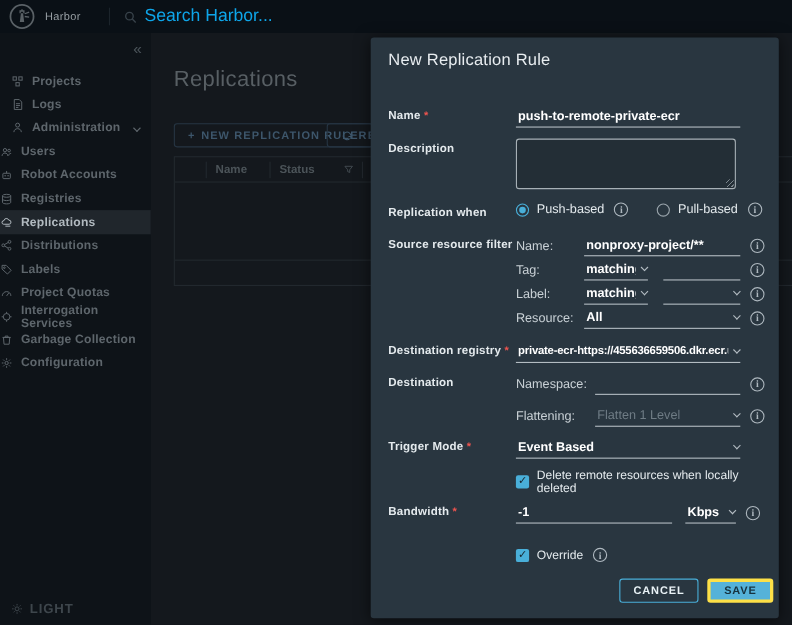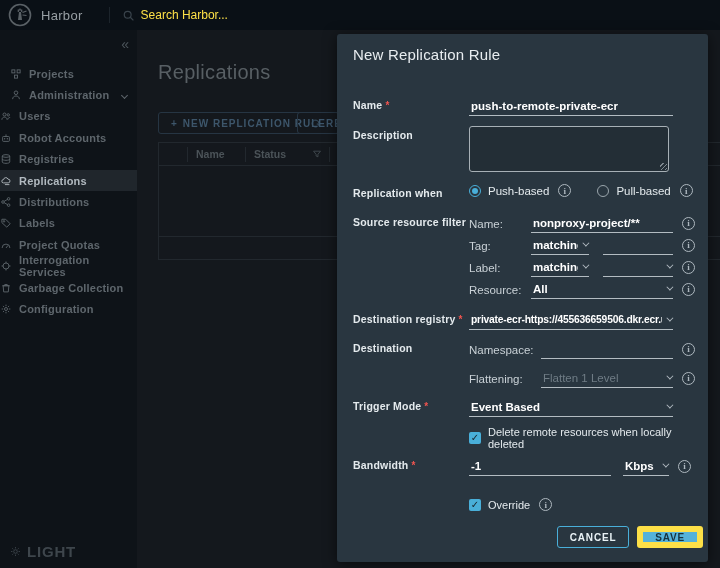--- a/index.html
+++ b/index.html
@@ -3,36 +3,36 @@
 <meta charset="utf-8">
 <style>
   * { margin:0; padding:0; box-sizing:border-box; }
   html,body { width:720px; height:568px; overflow:hidden; }
   body { font-family:"Liberation Sans","DejaVu Sans",sans-serif; background:#14181d; }
   .screen { position:relative; width:720px; height:568px; overflow:hidden; background:#14181d; }
 
   
   .topbar { position:absolute; top:0; left:0; width:720px; height:30px; background:#0a1016; display:flex; align-items:center; z-index:3; }
   .logo { width:24px; height:24px; margin-left:8px; color:#5a6166; }
-  .brand { color:#989fa4; font-size:13px; margin-left:9px; letter-spacing:.3px;text-align:right; }
+  .brand { color:#989fa4; font-size:10px; margin-left:9px; letter-spacing:.3px;text-align:right; }
   .tb-divider { width:1px; height:16px; background:#1c242b; margin-left:26px; }
   .search-icon { margin-left:12px; color:#39434b; display:flex; }
-  .search-ph { color:#fde047; font-size:12px; margin-left:6px; }
+  .search-ph { color:#0ea5e9; font-size:16px; margin-left:6px; }
 
   
   .sidebar { position:absolute; top:30px; left:0; width:137px; height:538px; background:#0e1318; z-index:1; }
   .collapse { position:absolute; top:6px; right:8px; color:#4c555b; font-size:14px; cursor:pointer; }
   .nav { position:absolute; top:33px; left:0; right:0; }
   .nav-item { display:flex; align-items:center; height:21.4px; color:#5e666c; font-size:11px; font-weight:600; letter-spacing:.2px; cursor:pointer; position:relative; }
   .nav-item.lvl1 { padding-left:10px; }
   .nav-item.lvl2 { }
   .nav-item.active { background:#20262c; color:#b2bac0; }
   .nav-ico { display:flex; margin-right:7px; flex:0 0 auto; }
   .nav-chevron { position:absolute; right:10px; width:5px; height:5px; border-right:1.4px solid #5e666c; border-bottom:1.4px solid #5e666c; transform:rotate(45deg); }
-  .theme-toggle { position:absolute; bottom:8px; left:10px; display:flex; align-items:center; gap:6px; color:#3e464c; font-size:15px; font-weight:700; letter-spacing:.8px; cursor:pointer;justify-content:center; }
+  .theme-toggle { position:absolute; bottom:8px; left:10px; display:flex; align-items:center; gap:6px; color:#3e464c; font-size:12px; font-weight:700; letter-spacing:.8px; cursor:pointer;justify-content:center; }
 
   
   .content { position:absolute; top:30px; left:137px; right:0; bottom:0; background:#14181d; }
   .page-title { position:absolute; top:31px; left:21px; font-size:20px; font-weight:400; color:#585f64; letter-spacing:.3px; }
   .toolbar-btn { position:absolute; top:82px; height:22px; border:1px solid #263543; border-radius:3px; background:transparent; color:#3d566b; font-size:10px; font-weight:700; letter-spacing:1px; padding:0 12px; display:flex; align-items:center; gap:5px; cursor:pointer; white-space:nowrap; }
   .btn-new { left:21px; }
   .btn-replicate { left:160px; }
   .grid-table { position:absolute; top:112px; left:21px; width:620px; height:118px; border:1px solid #22282e; }
   .gt-header { display:flex; height:23px; border-bottom:1px solid #22282e; align-items:center; }
   .gt-cell { font-size:10.5px; font-weight:700; color:#4b5358; padding-left:8px; height:15px; line-height:15px; border-left:1px solid #22282e; display:flex; align-items:center; gap:26px; }
@@ -70,21 +70,21 @@
   .radio.sel::after { content:""; width:6px; height:6px; border-radius:50%; background:#49afd9; }
   .radio.unsel { border-color:#9aa5ac; }
   .rlabel { color:#e4eaed; font-size:11.5px; }
 
   .cbx { width:12px; height:12px; background:#49afd9; border-radius:2px; color:#17242c; font-size:10px; font-weight:700; display:inline-flex; align-items:center; justify-content:center; margin-right:7px; flex:0 0 auto; line-height:1; }
   .cbx-label { color:#e4eaed; font-size:11px; }
 
   .modal-actions { position:absolute; top:492px; right:5px; display:flex; gap:8px; }
   .btn { height:22px; border-radius:3px; font-size:10px; font-weight:700; letter-spacing:.8px; padding:0 12px; cursor:pointer; font-family:inherit; }
   .btn-cancel { background:transparent; border:1px solid #49afd9; color:#e9f2f6; }
-  .btn-save { background:#55b2d9; border:6px solid #fde047; color:#16323f; }
+  .btn-save { background:#55b2d9; border:3px solid #fde047; color:#16323f; }
 
   svg { display:block; }
 </style>
 </head>
 <body>
 
 <div class="screen">
 
   <div class="topbar">
     <div class="logo">
@@ -110,20 +110,29 @@
     <div class="nav">
       <div class="nav-item lvl1">
         <span class="nav-ico">
             <svg viewBox="0 0 16 16" width="12" height="12" fill="none" stroke="currentColor" stroke-width="1.2">
               <rect x="2.5" y="2.5" width="4" height="4"></rect>
               <rect x="9.5" y="2.5" width="4" height="4"></rect>
               <rect x="6" y="9.5" width="4" height="4"></rect>
             </svg>
           </span>
         <span>Projects</span>
+      </div>
+      <div class="nav-item lvl1">
+        <span class="nav-ico">
+            <svg viewBox="0 0 16 16" width="12" height="12" fill="none" stroke="currentColor" stroke-width="1.2">
+              <path d="M4 2h6l3 3v9H4z"></path>
+              <path d="M6 7h5M6 9.3h5M6 11.6h3"></path>
+            </svg>
+          </span>
+        <span>Logs</span>
       </div>
       <div class="nav-item lvl1">
         <span class="nav-ico">
             <svg viewBox="0 0 16 16" width="12" height="12" fill="none" stroke="currentColor" stroke-width="1.2">
               <circle cx="8" cy="5" r="2.4"></circle>
               <path d="M3.5 13.5c0-2.6 2-4.2 4.5-4.2s4.5 1.6 4.5 4.2"></path>
             </svg>
           </span>
         <span>Administration</span>
         <span class="nav-chevron"></span>

